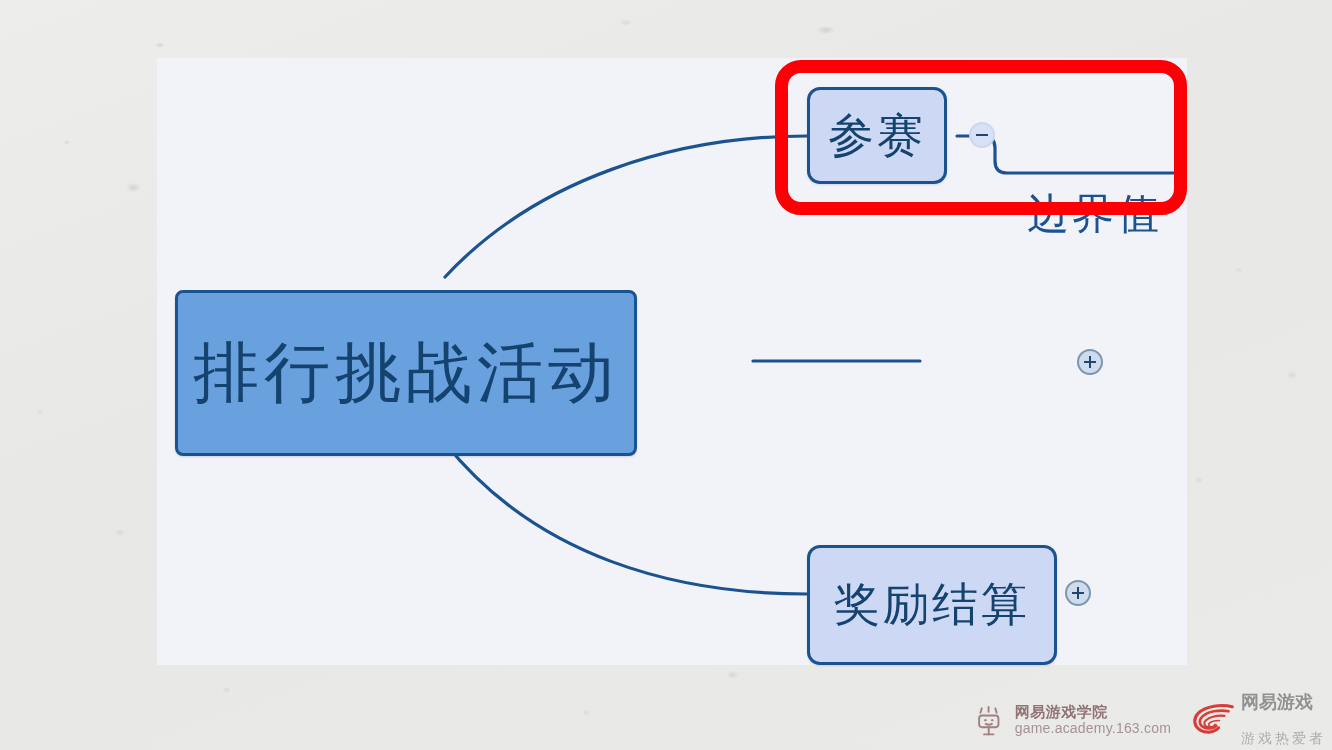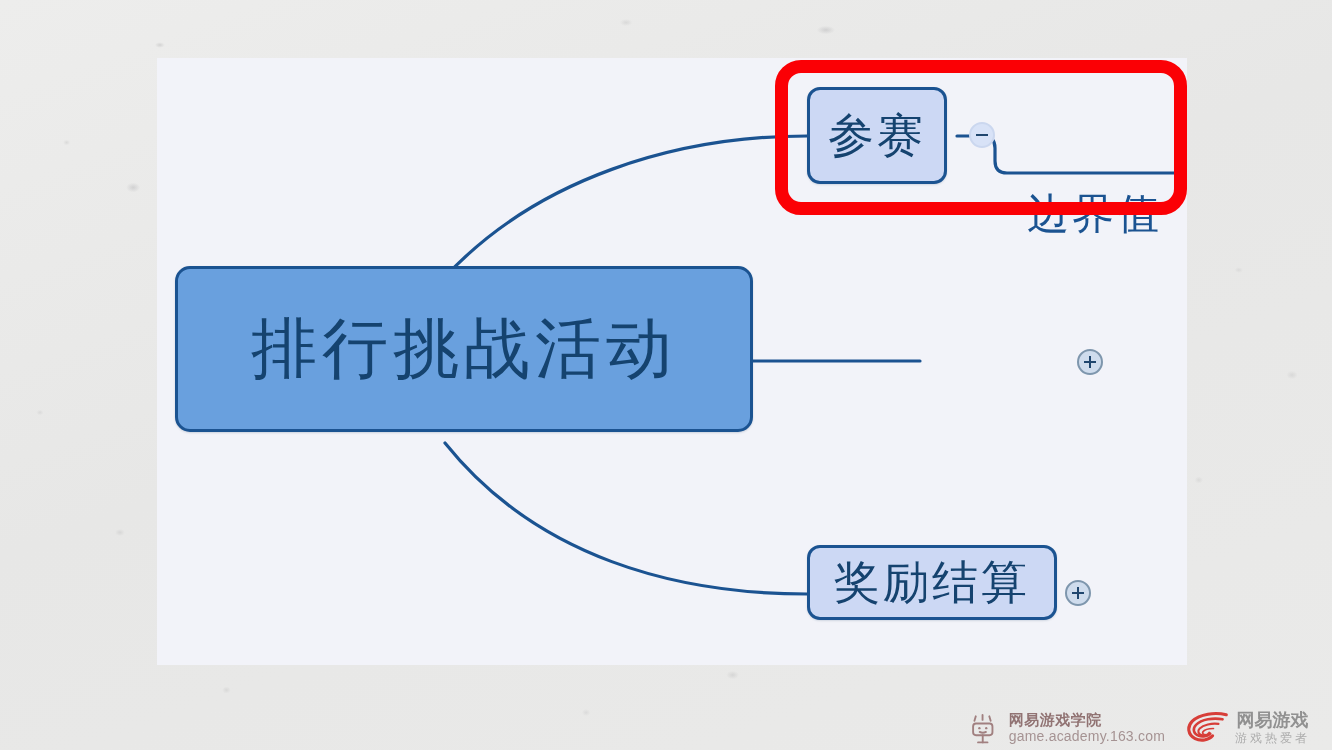--- a/index.html
+++ b/index.html
@@ -66,26 +66,26 @@
     box-sizing: border-box;
     display: flex;
     align-items: center;
     justify-content: center;
     color: #15436f;
     white-space: nowrap;
     user-select: none;
   }
   .node-central {
     left: 18px;
-    top: 208px;
-    width: 578px;
+    top: 232px;
+    width: 462px;
     height: 166px;
     background: #69a0de;
     border: 3px solid #1b5391;
-    border-radius: 15px;
+    border-radius: 8px;
     font-size: 66px;
     letter-spacing: 5px;
     box-shadow: 0 1px 2px rgba(30,60,100,0.18);
   }
   .node-branch {
     background: #ccd8f4;
     border: 3px solid #1b5391;
     border-radius: 13px;
     box-shadow: 0 1px 2px rgba(30,60,100,0.15);
   }
@@ -102,21 +102,21 @@
     top: 257px;
     width: 150px;
     height: 97px;
     font-size: 46px;
     letter-spacing: 3px;
   }
   #node-jiangli {
     left: 650px;
     top: 487px;
     width: 250px;
-    height: 75px;
+    height: 120px;
     font-size: 46px;
     letter-spacing: 3px;
   }
   
   #node-bianjiezhi {
     left: 870px;
     top: 82px;
     font-size: 42px;
     letter-spacing: 3px;
     color: #1b5391;
@@ -180,21 +180,21 @@
   }
 
   
   #footer-logos {
     position: absolute;
     right: 0px;
     bottom: 4px;
     display: flex;
     align-items: center;
     gap: 20px;
-    padding-right: 22px;
+    padding-right: 6px;
   }
   .logo {
     display: flex;
     align-items: center;
     gap: 8px;
     opacity: 0.92;
   }
   .logo-academy .logo-mark {
     width: 36px;
     height: 36px;
@@ -222,33 +222,32 @@
     width: 42px;
     height: 34px;
     position: relative;
   }
   .logo-games .logo-text {
     display: flex;
     flex-direction: column;
     line-height: 1.05;
   }
   .logo-games .logo-title {
-    font-family: Liberation Serif, serif;
+    font-family: Liberation Mono, monospace;
     font-size: 18px;
     font-weight: bold;
     color: #8a8a8a;
     letter-spacing: 0px;
-    text-align: center;
   }
   .logo-games .logo-sub {
     font-family: "Liberation Sans", sans-serif;
-    font-size: 12px;
+    font-size: 14px;
     color: #a8a8a8;
     letter-spacing: 3px;
-    margin-top: 2px;
+    margin-top: 18px;
   }
 </style>
 </head>
 <body>
 
 <div id="slide-bg"></div>
 
 <div id="mindmap-canvas">
 
   <svg id="connector-layer" viewBox="0 0 1030 607" xmlns="http://www.w3.org/2000/svg">

